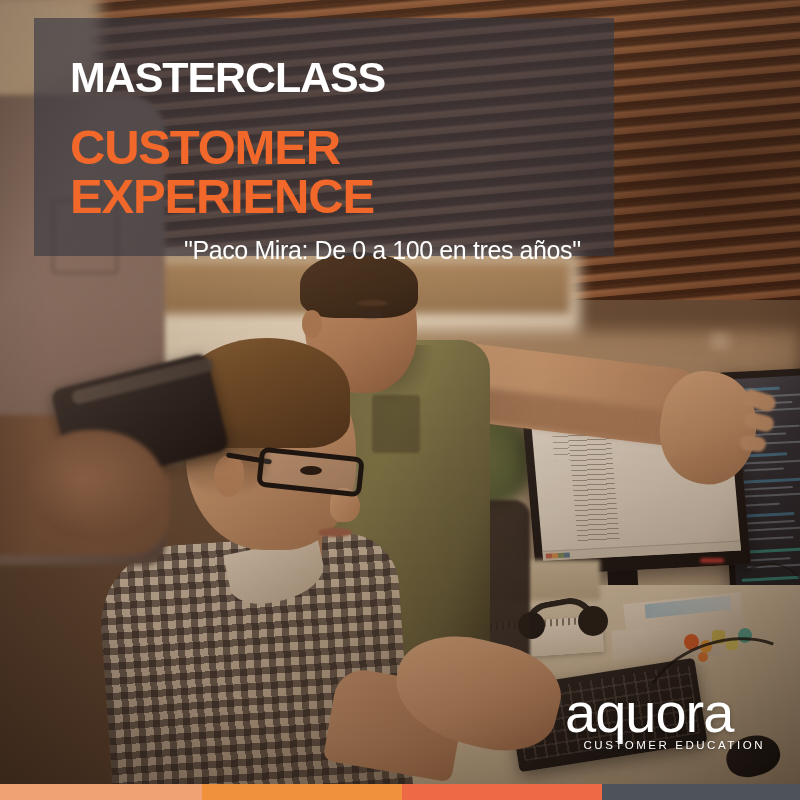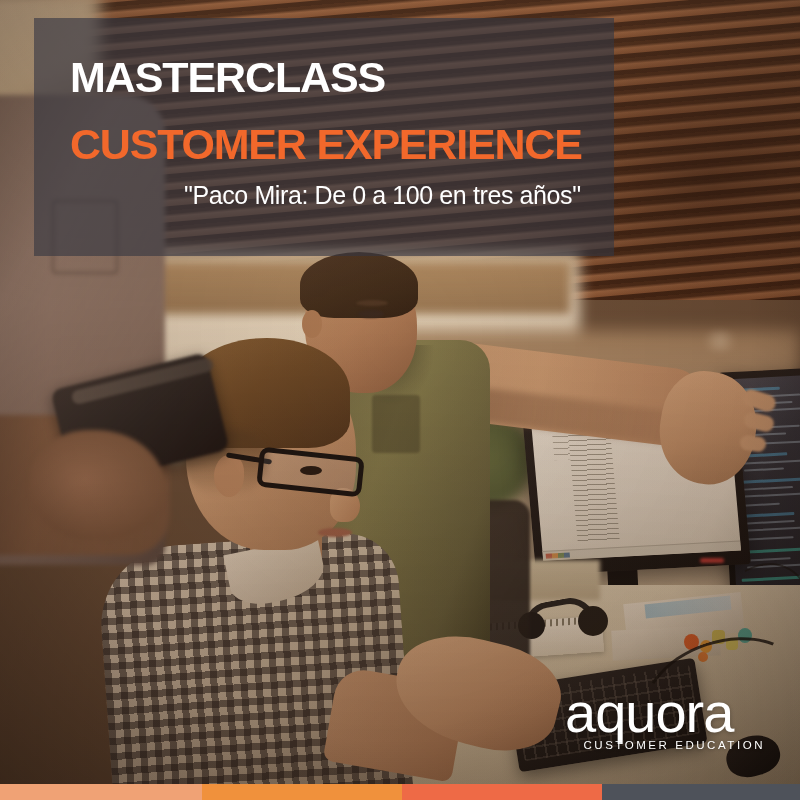--- a/index.html
+++ b/index.html
@@ -422,21 +422,21 @@
     background:rgba(58,54,60,.62);
     backdrop-filter:saturate(.6);
   }
   .panel-inner{ position:absolute; inset:0; padding:26px 18px 0 22px;border-radius:22px; }
 
   .t-master{
     color:#ffffff; font-weight:bold; font-size:43px; line-height:1;
     letter-spacing:-1.1px; margin:12px 0 0 14px;
   }
   .t-customer{
-    color:#f2682b; font-weight:bold; font-size:43px; line-height:1;
+    color:#f2682b; font-weight:bold; font-size:49px; line-height:1;
     letter-spacing:-1.2px; margin:24px 0 0 14px;
   }
   .t-quote{
     color:#ffffff; font-size:25px; line-height:1; letter-spacing:-.4px;
     margin:17px 0 0 128px; white-space:nowrap;
   }
   .t-mba{
     color:#ffffff; font-size:23px; line-height:1; letter-spacing:-.2px;
     margin:39px 0 0 14px;
   }

